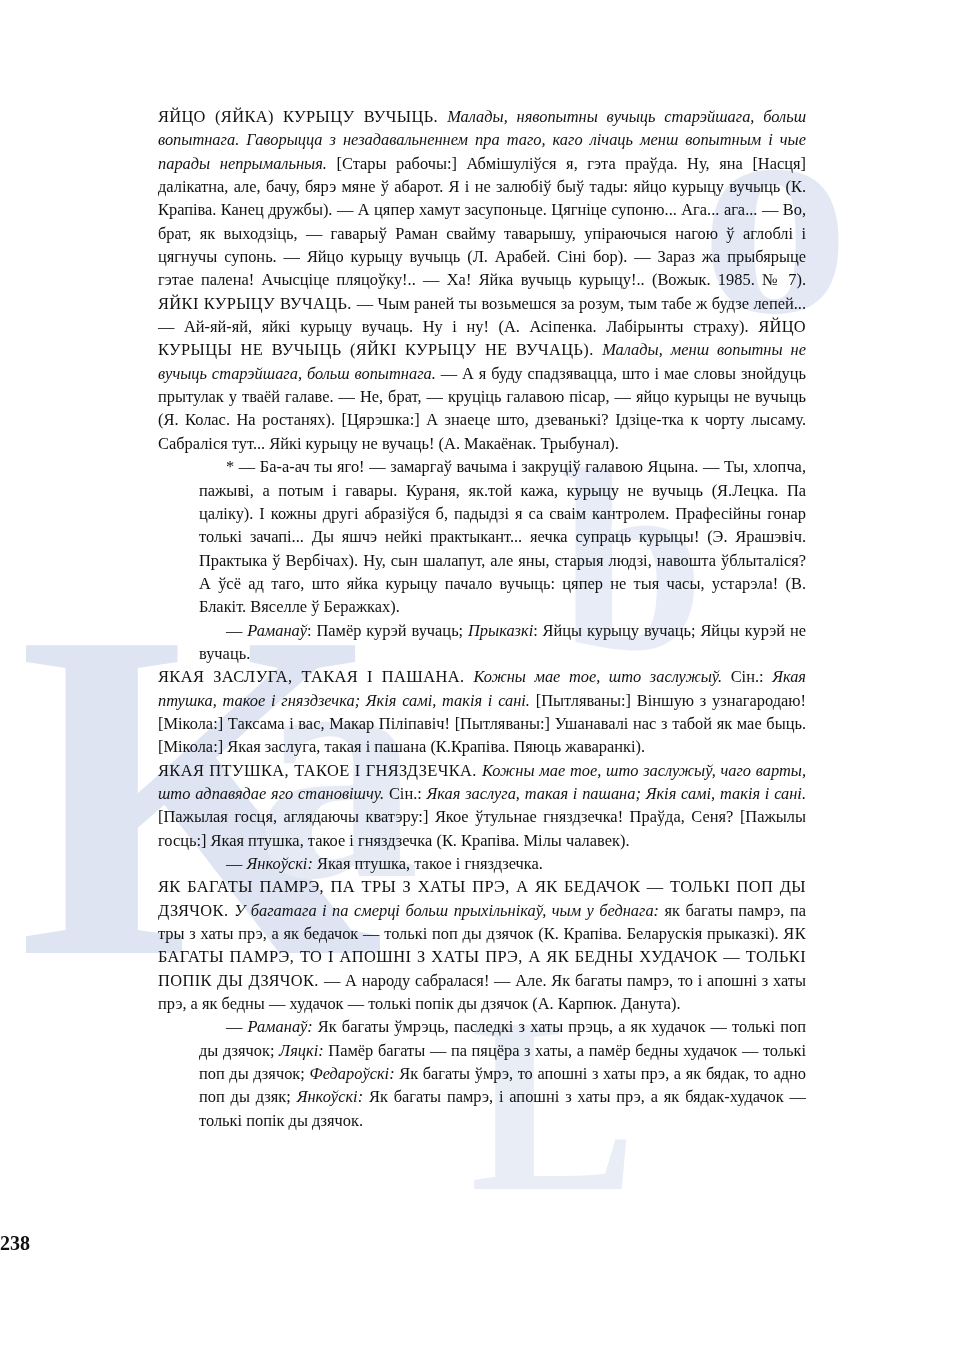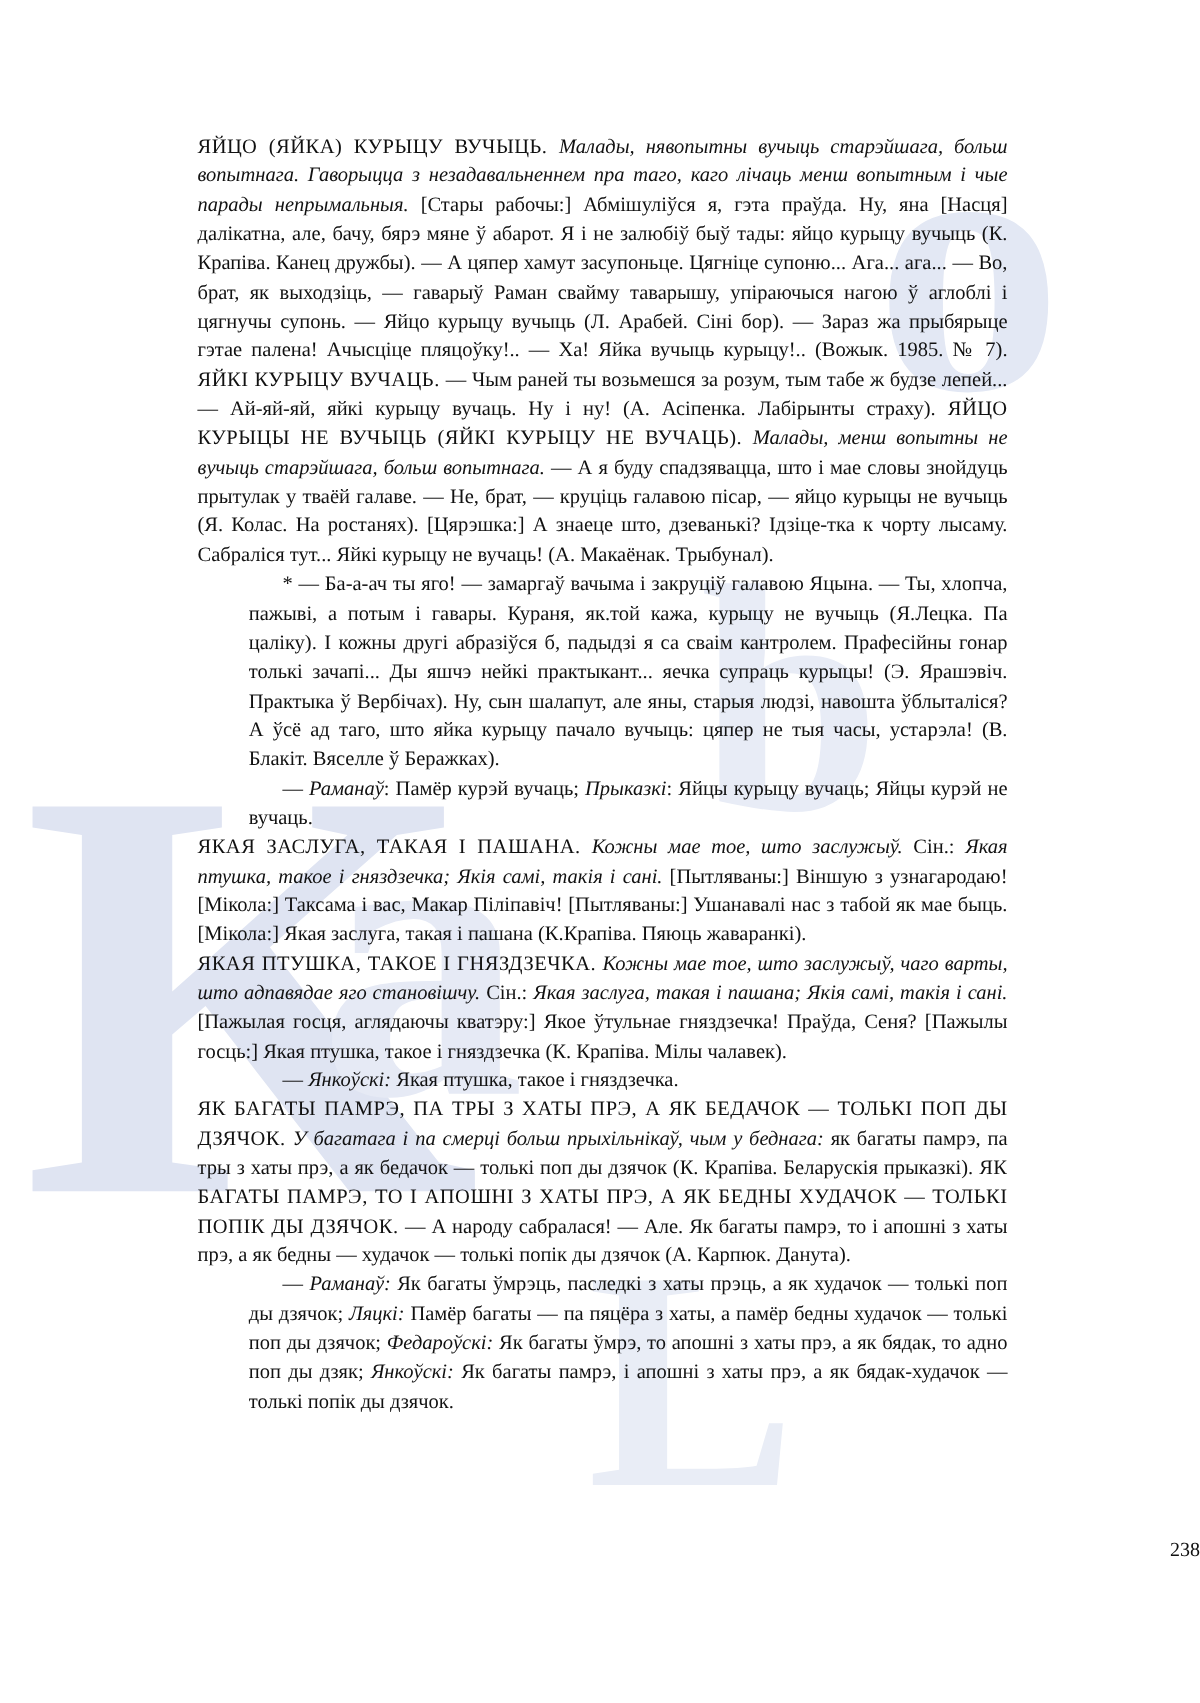--- a/index.html
+++ b/index.html
@@ -95,23 +95,24 @@
     letter-spacing: .4px;
     margin-top: 32px;
   }
   .def { font-style: italic; }
 
   .pagenum {
     position: absolute;
     left: 0;
     right: 0;
     top: 1232px;
-    text-align: right;
-    font-size: 16px;
+    text-align: left;
+    font-size: 20px;
     z-index: 1;
+    font-weight: bold;
   }
 </style>
 </head>
 <body>
 
 <div id="watermark-layer">
   <div class="wm wm-k">K</div>
   <div class="wm wm-tail">a</div>
   <div class="wm wm-right">o</div>
   <div class="wm wm-mid">b</div>

